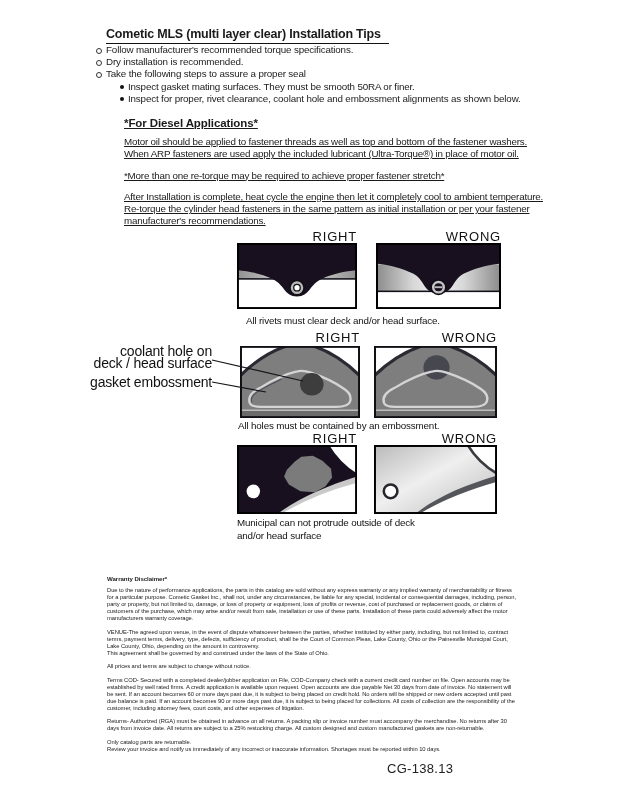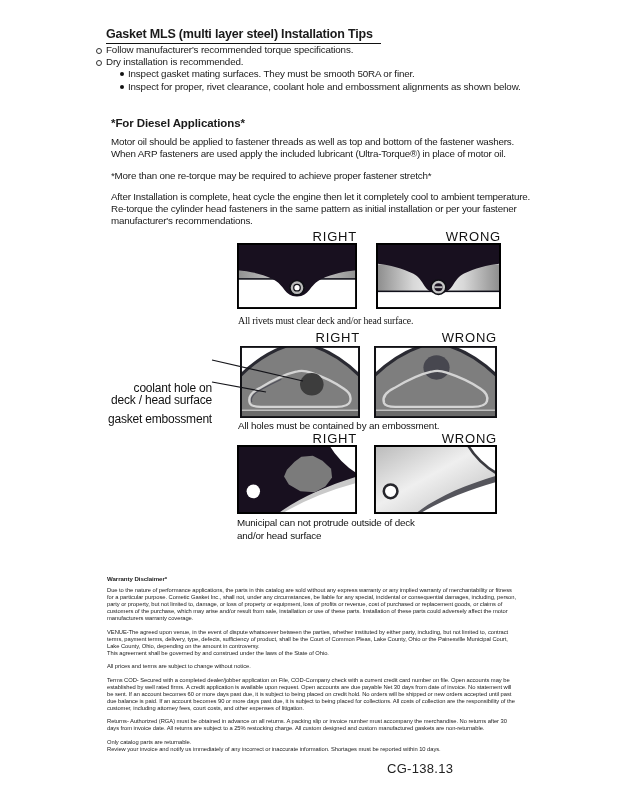--- a/index.html
+++ b/index.html
@@ -14,55 +14,59 @@
     border-bottom:1.6px solid #111;padding:0 8px 2px 0;display:inline-block;
   }
   
   .tips{position:absolute;left:96px;top:44px;margin:0;padding:0;list-style:none;
     font-size:9.8px;letter-spacing:-0.15px;line-height:12.2px;width:470px;}
   .tips li{display:flex;align-items:flex-start;}
   .tips li.sub{margin-left:24px;}
   .b-open{width:4px;height:4px;border:1px solid #333;border-radius:50%;margin:3.6px 4px 0 0;flex:0 0 auto;}
   .b-dot{width:4px;height:4px;background:#111;border-radius:50%;margin:4px 4px 0 0;flex:0 0 auto;}
   
-  .diesel{position:absolute;left:111px;top:117px;width:425px;}
+  .diesel{position:absolute;left:124px;top:117px;width:425px;text-decoration:underline;}
   .diesel h2{margin:0 0 7px 0;font-size:11.5px;font-weight:bold;letter-spacing:-0.1px;}
   .diesel p{margin:0 0 9px 0;font-size:9.8px;letter-spacing:-0.2px;line-height:12.3px;}
   
   .dg-hdr{position:absolute;text-align:right;font-size:13px;letter-spacing:0.8px;color:#111;}
   .panel{position:absolute;}
   .panel svg{display:block;width:100%;height:100%;}
   .cap{position:absolute;font-size:9.8px;letter-spacing:-0.15px;line-height:12.5px;color:#111;white-space:pre-line;}
-  .side-label{position:absolute;text-align:right;font-size:12px;letter-spacing:-0.2px;line-height:12px;color:#111;margin-top:37px;}
+  .side-label{position:absolute;text-align:right;font-size:14px;letter-spacing:-0.2px;line-height:12px;color:#111;}
   .leaders{position:absolute;left:210px;top:352px;width:100px;height:45px;pointer-events:none;}
   
   .legal{position:absolute;left:107px;top:575px;width:410px;color:#222;
     font-size:5.8px;letter-spacing:-0.05px;line-height:7px;}
   .legal h3{margin:0 0 5px 0;font-size:6.1px;font-weight:bold;}
   .legal p{margin:0 0 6.5px 0;white-space:pre-line;}
   
   .pageno{position:absolute;left:387px;top:761px;font-size:13px;letter-spacing:0.3px;color:#222;}
 </style>
 </head>
 <body>
 
 <div class="page">
 
   <div class="title-wrap">
-    <h1>Gasket MLS (multi layer steel) Installation Tips</h1>
+    <h1>Cometic MLS (multi layer clear) Installation Tips</h1>
   </div>
 
   <ul class="tips">
     <li>
         <span class="b-open"></span>
         <span>Follow manufacturer's recommended torque specifications.</span>
       </li>
     <li>
         <span class="b-open"></span>
         <span>Dry installation is recommended.</span>
+      </li>
+    <li>
+        <span class="b-open"></span>
+        <span>Take the following steps to assure a proper seal</span>
       </li>
     <li class="sub">
         <span class="b-dot"></span>
         <span>Inspect gasket mating surfaces.  They must be smooth 50RA or finer.</span>
       </li>
     <li class="sub">
         <span class="b-dot"></span>
         <span>Inspect for proper, rivet clearance, coolant hole and embossment alignments as shown below.</span>
       </li>
   </ul>
@@ -111,21 +115,21 @@
       <rect x="0" y="22" width="125" height="28" fill="url(#r1b)"></rect>
       <rect x="0" y="49" width="125" height="1.6" fill="#10101a"></rect>
       <path d="M0 0 H125 V21 C110 22.5 99 26 88 31.5 C76 37.5 78 52 62.5 52 C47 52 49 37.5 37 31.5 C26 26 15 22.5 0 21 Z" fill="#18101f"></path>
       <circle cx="62.5" cy="45.5" r="7.4" fill="#c6c6c6" stroke="#0e0e14" stroke-width="1.7"></circle>
       <circle cx="62.5" cy="45.5" r="4.1" fill="#18101f"></circle>
       <rect x="58.5" y="44.6" width="8" height="1.9" fill="#b9b9b9"></rect>
       <rect x="1" y="1" width="123" height="66" fill="none" stroke="#000000" stroke-width="2"></rect>
     </svg>
   </div>
 
-  <div class="cap" style="left:238px;top:315px;font-family:Liberation Serif, serif;">All rivets must clear deck and/or head surface.</div>
+  <div class="cap" style="left:246px;top:315px;">All rivets must clear deck and/or head surface.</div>
 
   <div class="dg-hdr" style="left:240px;top:330px;width:120px;">RIGHT</div>
   <div class="dg-hdr" style="left:374px;top:330px;width:123px;">WRONG</div>
 
   <div class="side-label" style="left:90px;top:345px;width:122px;">
     <div>coolant hole on</div>
     <div>deck / head surface</div>
   </div>
   <div class="side-label" style="left:90px;top:376px;width:122px;">gasket embossment</div>
 

